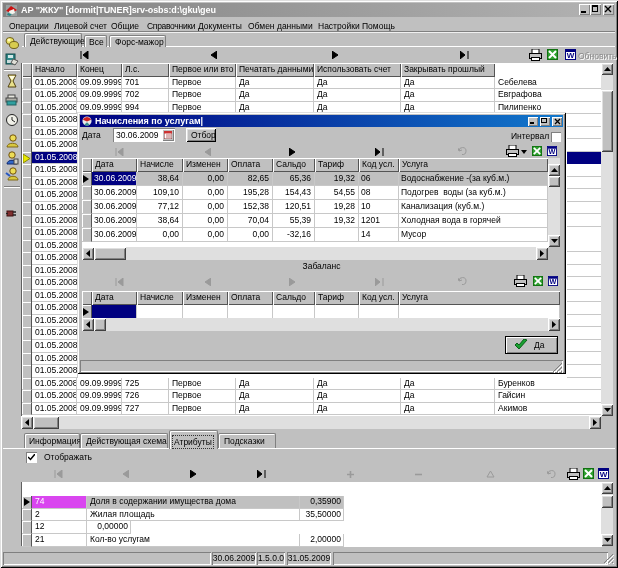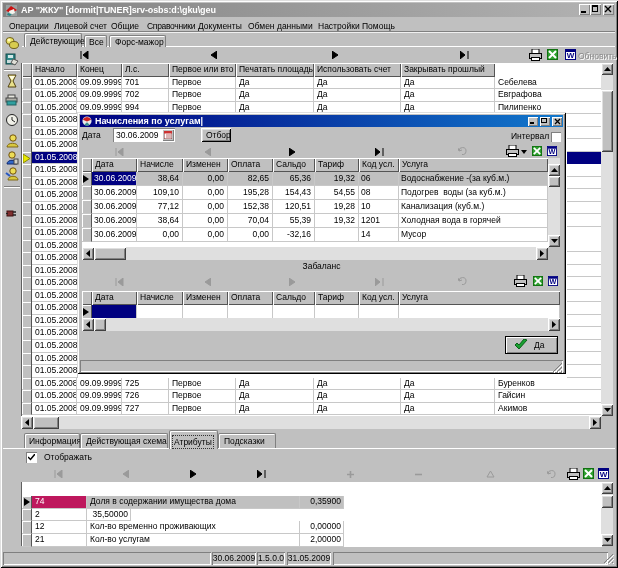--- a/index.html
+++ b/index.html
@@ -151,21 +151,21 @@
  <div class="t10 gray" style="position:absolute;left:556px;top:3px;text-align:right;">Обновить</div>
 </div>
 
 <div class="ab" id="mt" style="left:21px;top:63px;width:580px;height:353px;background:#fff;border-left:1px solid #606060;">
  <div class="mth">
   <div style="width:10px"></div>
         <div style="width:45px">Начало</div>
         <div style="width:45px">Конец</div>
         <div style="width:47px">Л.с.</div>
         <div style="width:67px">Первое или вто</div>
-        <div style="width:78px">Печатать площадь</div>
+        <div style="width:78px">Печатать данными</div>
         <div style="width:87px">Использовать счет</div>
         <div style="width:94px">Закрывать прошлый</div>
  </div>
  <div class="mrow" style="top:13.5px;">
         <div style="width:10px" class="mk"></div>
         <div style="width:45px">01.05.2008</div>
         <div style="width:45px">09.09.9999</div>
         <div style="width:47px">701</div>
         <div style="width:67px">Первое</div>
         <div style="width:78px">Да</div>
@@ -367,35 +367,35 @@
         <rect x="1" y="1" width="9" height="2" fill="#000080"></rect>
         <text x="5.5" y="9" font-size="8" font-weight="bold" fill="#000080" text-anchor="middle" font-family="Liberation Serif">W</text>
       </svg>
  <div class="ab" id="at" style="left:18px;top:53px;width:580px;height:64px;background:#fff;border-left:1px solid #606060;">
   <div class="arow" style="top:14px;background:#c0c0c0;">
           <div style="width:10px" class="mk">
             <svg style="position:absolute;left:1.5px;top:2px" width="7" height="8">
               <path d="M0 0 L6 4 L0 8 Z" fill="#000"></path>
             </svg>
           </div>
-          <div style="width:55px;background:#be185d;color:#fff;">74</div>
+          <div style="width:55px;background:#d946ef;color:#fff;">74</div>
           <div style="width:213px">Доля в содержании имущества дома</div>
           <div style="width:44px;text-align:right;padding-right:2px;">0,35900</div>
           <div style="width:258px;background:#fff;border:none;"></div>
         </div>
   <div class="arow" style="top:26.7px;">
           <div style="width:10px" class="mk"></div>
           <div style="width:55px">2</div>
+          <div style="width:213px">Жилая площадь</div>
           <div style="width:44px;text-align:right;padding-right:2px;">35,50000</div>
           <div style="width:258px;border:none;"></div>
         </div>
   <div class="arow" style="top:39.4px;">
           <div style="width:10px" class="mk"></div>
           <div style="width:55px">12</div>
-          <div style="width:213px">Кол-во временно проживающих</div>
           <div style="width:44px;text-align:right;padding-right:2px;">0,00000</div>
           <div style="width:258px;border:none;"></div>
         </div>
   <div class="arow" style="top:52.1px;">
           <div style="width:10px" class="mk"></div>
           <div style="width:55px">21</div>
           <div style="width:213px">Кол-во услугам</div>
           <div style="width:44px;text-align:right;padding-right:2px;">2,00000</div>
           <div style="width:258px;border:none;"></div>
         </div>
@@ -451,21 +451,21 @@
  <div class="ab s2" style="left:36px;top:16px;width:62px;height:14px;background:#fff;">
   <div class="t10" style="position:absolute;left:3px;top:1px;">30.06.2009</div>
   <div class="ab r2" style="left:49px;top:1px;width:12px;height:12px;background:#c0c0c0;">
           <svg class="ab" style="left:2px;top:2px" width="8" height="8">
             <rect x="0" y="0" width="8" height="8" fill="#fff" stroke="#883333"></rect>
             <rect x="0" y="0" width="8" height="2.5" fill="#cc3333"></rect>
             <path d="M2 4 H7 M2 6 H7" stroke="#aa4444" stroke-width="0.8"></path>
           </svg>
         </div>
  </div>
- <div class="ab r1" style="left:124px;top:16px;width:30px;height:14px;">
+ <div class="ab r1" style="left:109px;top:16px;width:30px;height:14px;">
         <div class="t10" style="position:absolute;left:5px;top:1px;">Отбор</div>
       </div>
  <div class="t10" style="position:absolute;left:434px;top:18px;">Интервал</div>
  <div class="ab s2" style="left:474px;top:20px;width:10px;height:10px;background:#fff;"></div>
 
  <svg class="ab" style="left:38px;top:36px" width="9" height="8">
         <path d="M1 0 V8 M8 0 L3 4 L8 8 Z" stroke="#9a9a9a" fill="#9a9a9a"></path>
       </svg>
  <svg class="ab" style="left:127px;top:36px" width="7" height="8">
         <path d="M7 0 L1 4 L7 8 Z" stroke="#9a9a9a" fill="#9a9a9a"></path>

